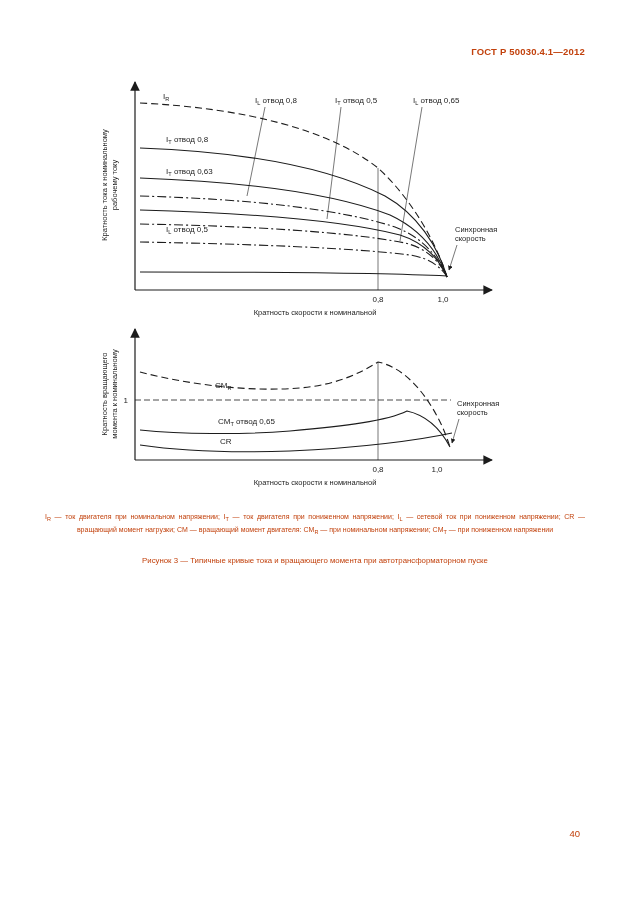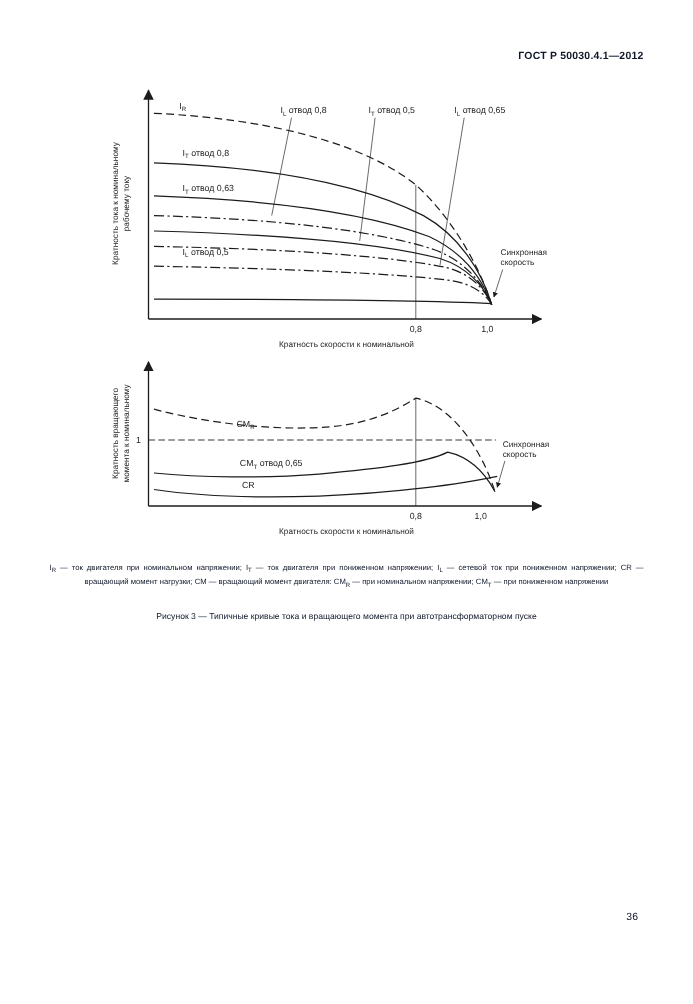--- a/index.html
+++ b/index.html
@@ -1,18 +1,18 @@
 <!DOCTYPE html>
 <html><head>
 <meta charset="utf-8">
 <style>
   html,body{margin:0;padding:0;background:#ffffff;}
   .page{
     position:relative;width:630px;height:913px;background:#ffffff;overflow:hidden;
-    font-family:"Liberation Sans",sans-serif;color:#0f172a;
+    font-family:"Liberation Sans",sans-serif;color:#c2410c;
   }
   .header{
     position:absolute;top:46px;right:45px;
     font-size:9.5px;font-weight:bold;letter-spacing:.2px;
   }
   .chart{position:absolute;left:95px;}
   .chart1{top:72px;}
   .chart2{top:322px;}
   svg text{font-family:"Liberation Sans",sans-serif;font-size:8px;fill:#1c1c1c;}
   svg .axis-label{font-size:7.5px;}
@@ -122,15 +122,15 @@
 
     <text class="axis-label" x="220" y="163" text-anchor="middle">Кратность скорости к номинальной</text>
     <text class="axis-label" transform="translate(12,72) rotate(-90)" text-anchor="middle">Кратность вращающего</text>
     <text class="axis-label" transform="translate(22,72) rotate(-90)" text-anchor="middle">момента к номинальному</text>
   </svg>
 
   <p class="legend"><span>I</span><sub>R</sub><span> — ток двигателя при номинальном напряжении; </span><span>I</span><sub>T</sub><span> — ток двигателя при пониженном напряжении; </span><span>I</span><sub>L</sub><span> — сетевой ток при пониженном напряжении; CR — вращающий момент нагрузки; CM — вращающий момент двигателя: CM</span><sub>R</sub><span> — при номинальном напряжении; CM</span><sub>T</sub><span> — при пониженном напряжении</span></p>
 
   <div class="caption">Рисунок 3 — Типичные кривые тока и вращающего момента при автотрансформаторном пуске</div>
 
-  <div class="page-number">36</div>
+  <div class="page-number">40</div>
 
 </div>
 
 </body></html>

